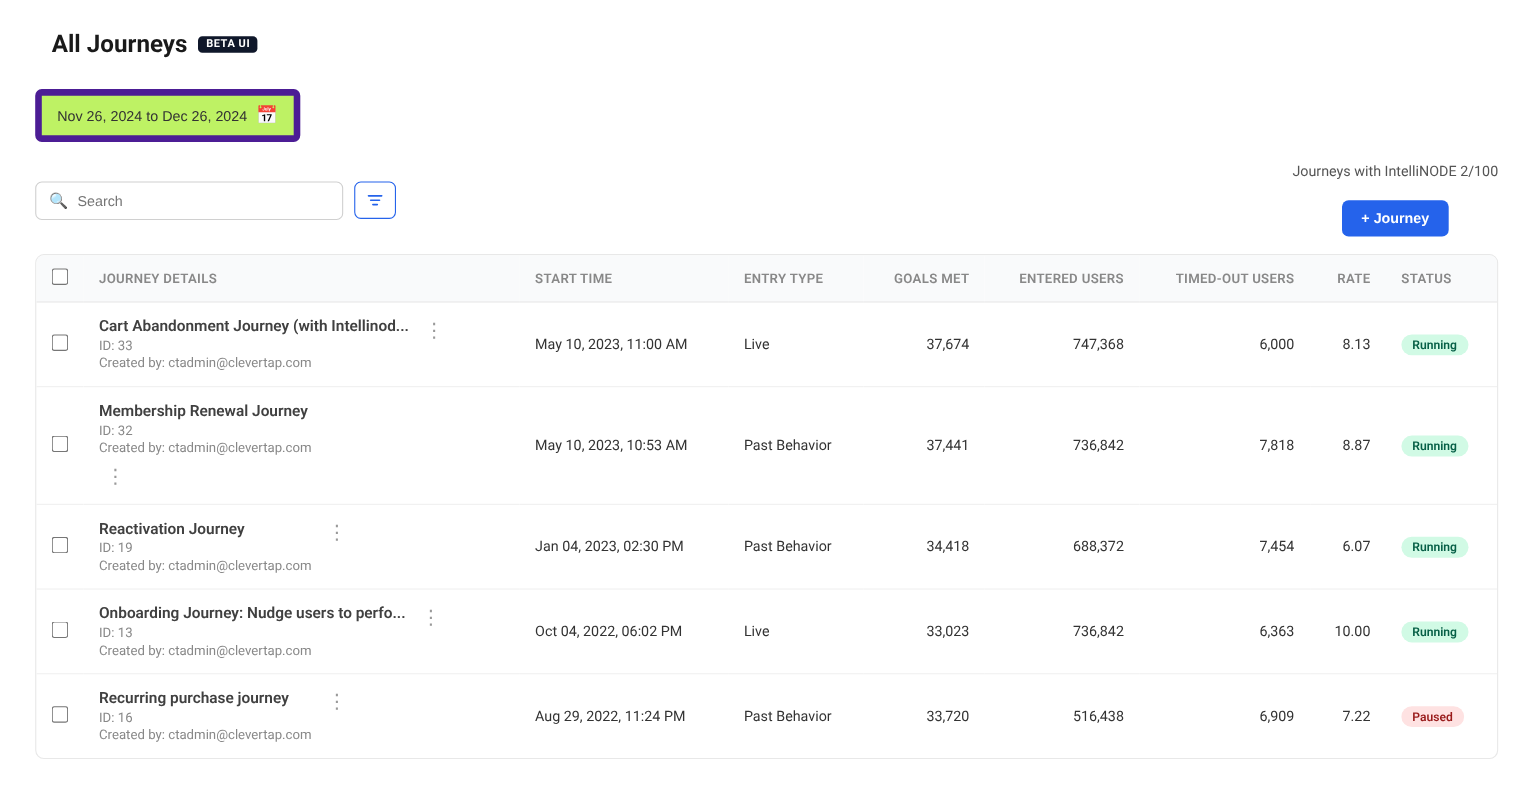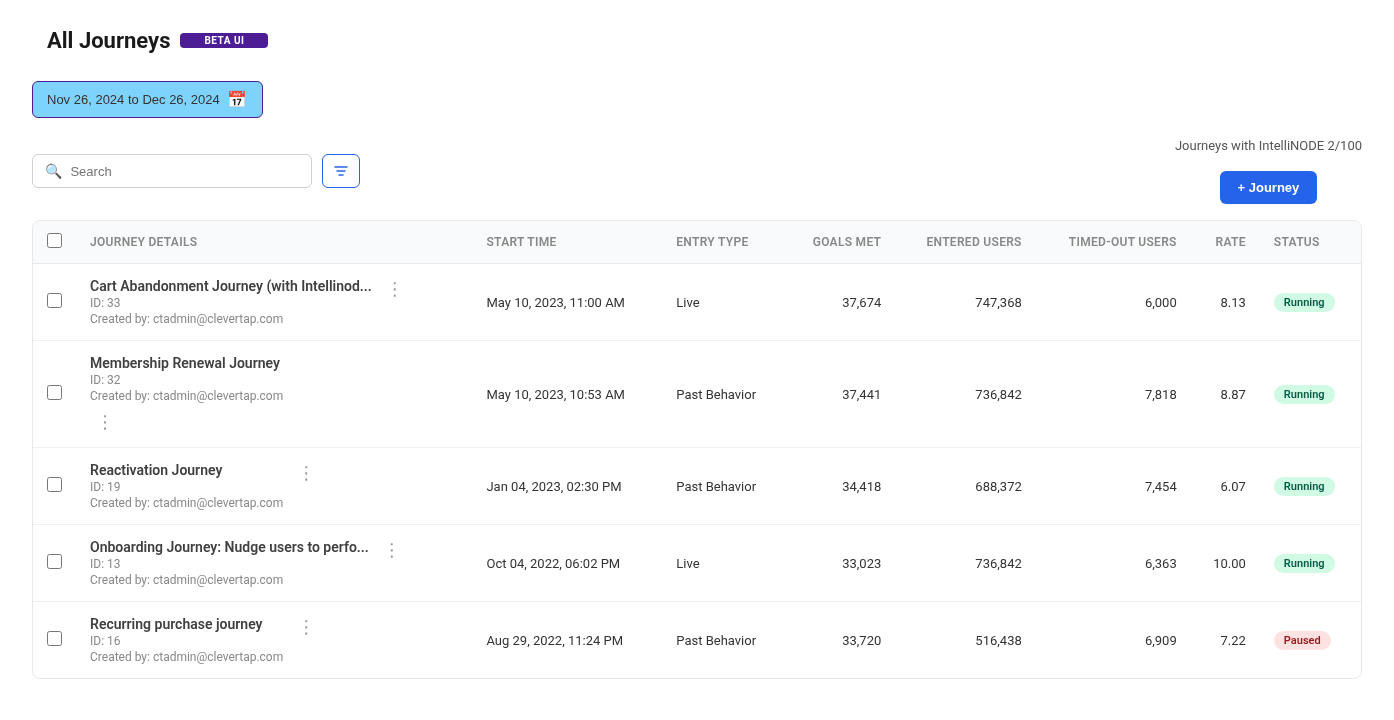--- a/index.html
+++ b/index.html
@@ -20,37 +20,37 @@
       gap: 10px;
       margin-bottom: 28px;
     }
     .page-title {
       font-size: 22px;
       font-weight: 700;
       color: #1a1a1a;
       margin-left: 15px;
     }
     .beta-badge {
-      background: #4c1d95;
+      background: #0f172a;
       color: #fff;
       font-size: 10px;
       font-weight: 700;
-      padding: 2px 24px;
+      padding: 2px 7px;
       border-radius: 4px;
       letter-spacing: 0.5px;
       text-align: right;
     }
     .date-range-btn {
       display: inline-flex;
       align-items: center;
       gap: 8px;
-      border: 1px solid #4c1d95;
+      border: 6px solid #4c1d95;
       border-radius: 6px;
       padding: 8px 14px;
-      background: #7dd3fc;
+      background: #bef264;
       cursor: pointer;
       font-size: 13px;
       color: #333;
       margin-bottom: 20px;
     }
     .calendar-icon { font-size: 16px; color: #666; }
     .filter-tabs {
       display: flex;
       align-items: center;
       gap: 0;

